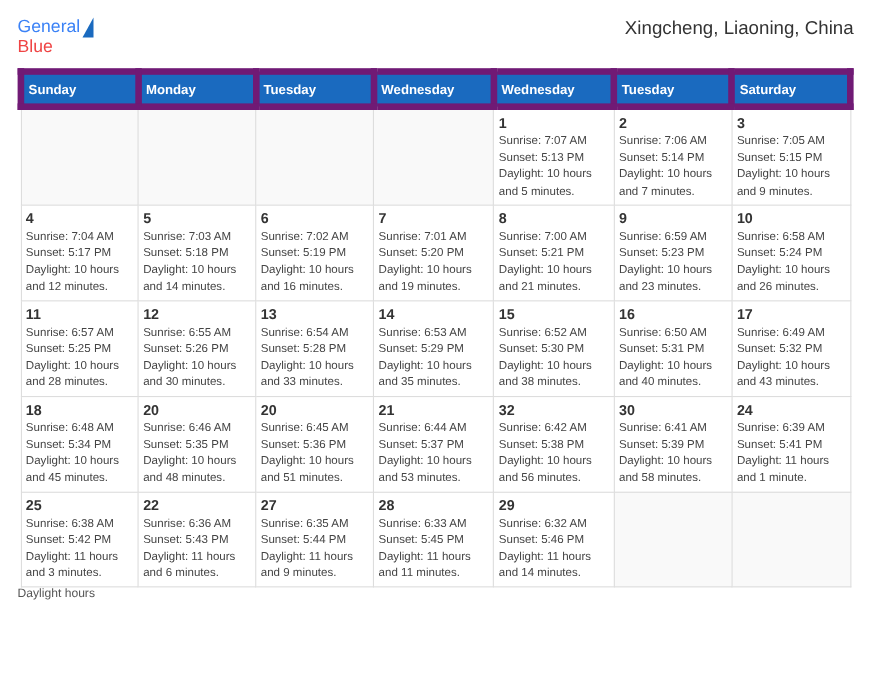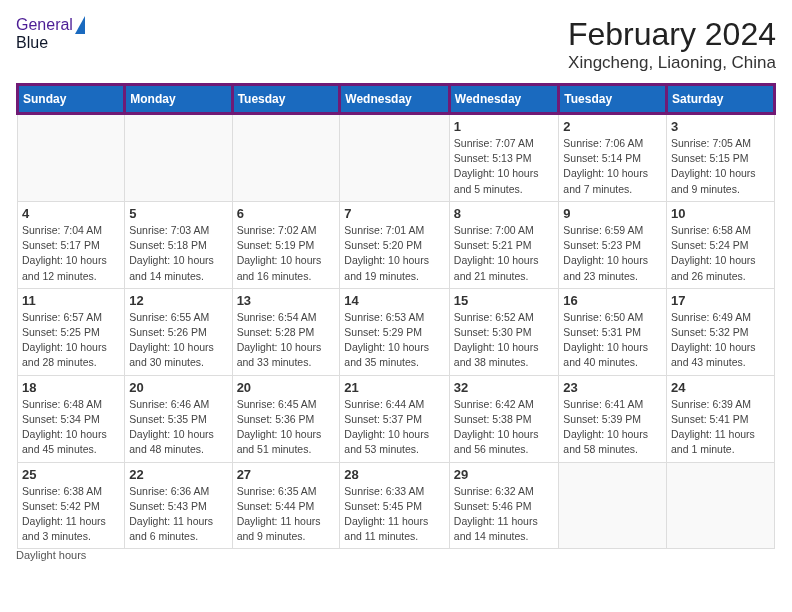--- a/index.html
+++ b/index.html
@@ -14,22 +14,22 @@
       display: flex;
       justify-content: space-between;
       align-items: flex-start;
       margin-bottom: 10px;
     }
     .logo {
       display: flex;
       flex-direction: column;
       align-items: flex-start;
     }
-    .logo-general { color: #4c1d95; text-align: right; }
-    .logo-blue { color: #0f172a; text-align: center; }
+    .logo-general { color: #3b82f6; text-align: right; }
+    .logo-blue { color: #ef4444; text-align: center; }
     .logo-triangle {
       width: 0;
       height: 0;
       border-left: 10px solid transparent;
       border-bottom: 18px solid #1a6abf;
       display: inline-block;
       margin-left: 2px;
       vertical-align: middle;
     }
     .logo-line {
@@ -56,21 +56,21 @@
     }
     thead tr {
       background-color: #1a6abf;
       color: #fff;
     }
     thead th {
       padding: 6px 4px;
       text-align: left;
       font-weight: bold;
       font-size: 12px;
-      border: 3px solid #701a75;
+      border: 6px solid #701a75;
     }
     tbody tr {
       border-bottom: 1px solid #ddd;
     }
     tbody td {
       vertical-align: top;
       padding: 4px 4px 4px 4px;
       border: 1px solid #ddd;
       color: #333;
       min-height: 80px;
@@ -103,21 +103,20 @@
   <div class="logo">
     <div class="logo-line">
       <span class="logo-general">General</span>
       <span class="logo-triangle"></span>
     </div>
     <div class="logo-line">
       <span class="logo-blue">Blue</span>
     </div>
   </div>
   <div class="title-block">
-    <h1>February 2024</h1>
     <h2>Xingcheng, Liaoning, China</h2>
   </div>
 </div>
 
 <table>
   <thead>
     <tr>
     <th>Sunday</th>
         <th>Monday</th>
         <th>Tuesday</th>
@@ -221,21 +220,21 @@
         </td>
         <td>
           <span class="day-num">21</span>
           <div class="day-info">Sunrise: 6:44 AM<br>Sunset: 5:37 PM<br>Daylight: 10 hours and 53 minutes.</div>
         </td>
         <td>
           <span class="day-num">32</span>
           <div class="day-info">Sunrise: 6:42 AM<br>Sunset: 5:38 PM<br>Daylight: 10 hours and 56 minutes.</div>
         </td>
         <td>
-          <span class="day-num">23</span>
+          <span class="day-num">30</span>
           <div class="day-info">Sunrise: 6:41 AM<br>Sunset: 5:39 PM<br>Daylight: 10 hours and 58 minutes.</div>
         </td>
         <td>
           <span class="day-num">24</span>
           <div class="day-info">Sunrise: 6:39 AM<br>Sunset: 5:41 PM<br>Daylight: 11 hours and 1 minute.</div>
         </td>
       </tr>
       <tr>
         <td>
           <span class="day-num">25</span>

